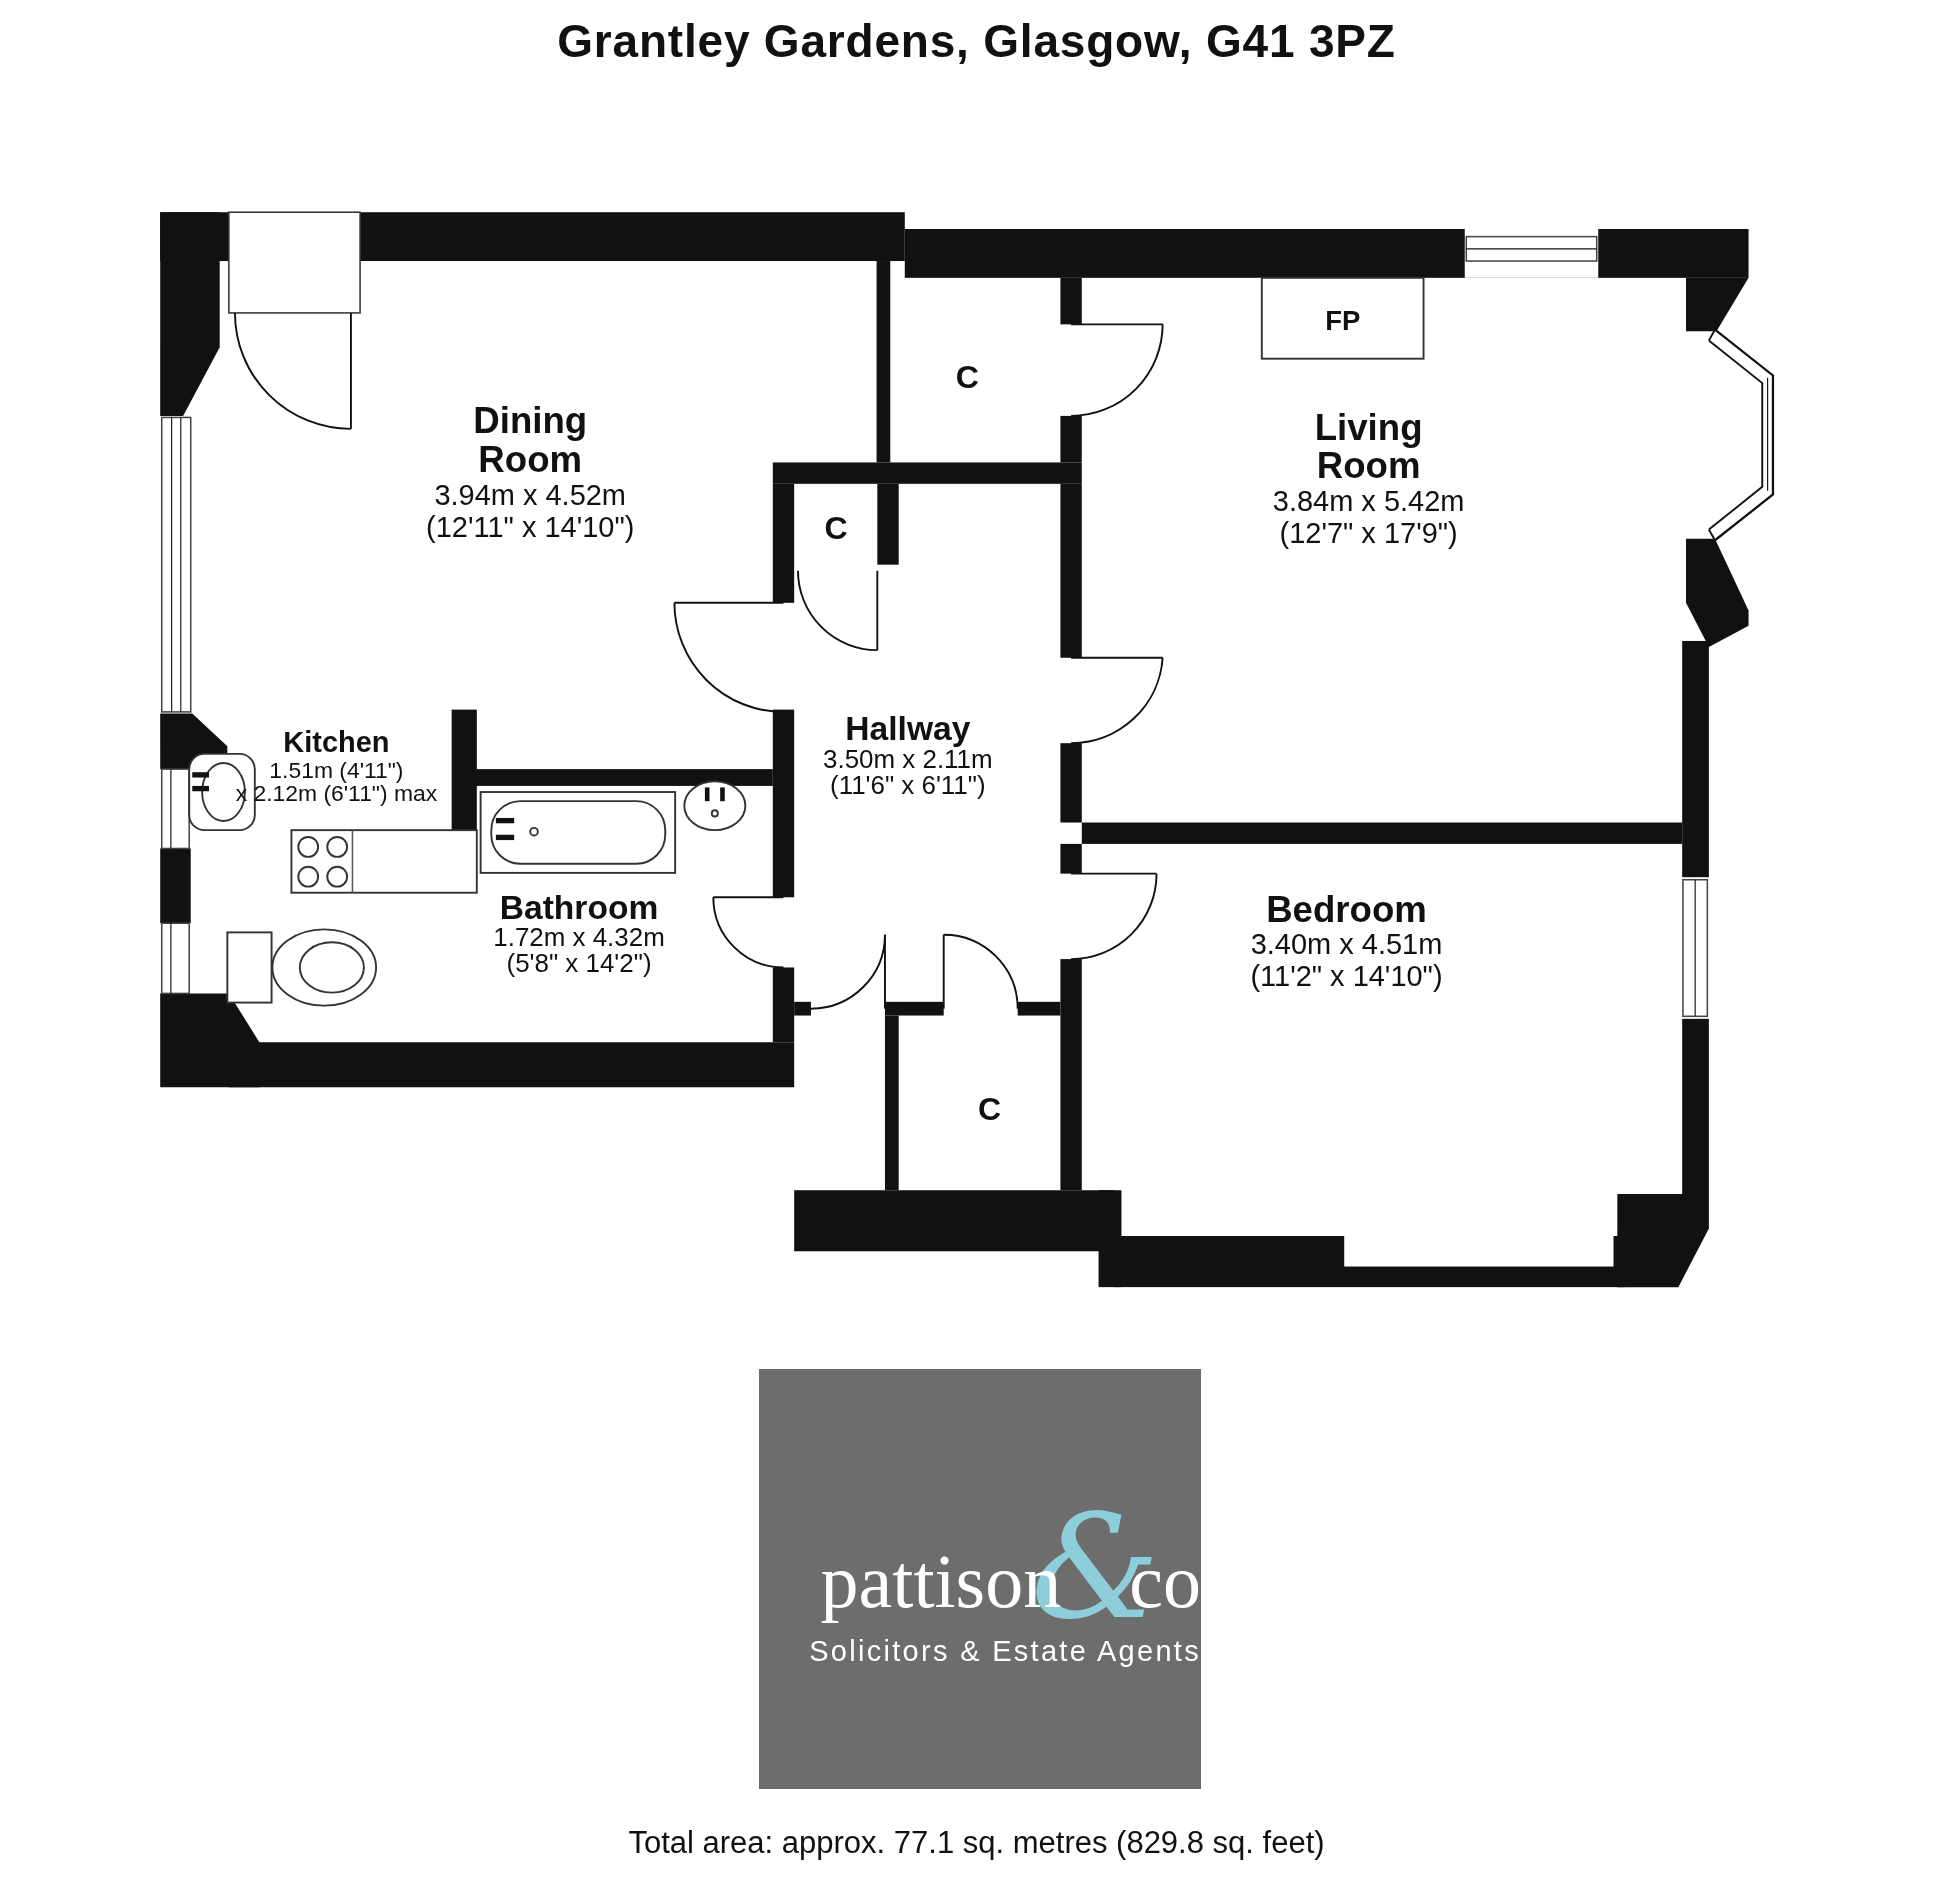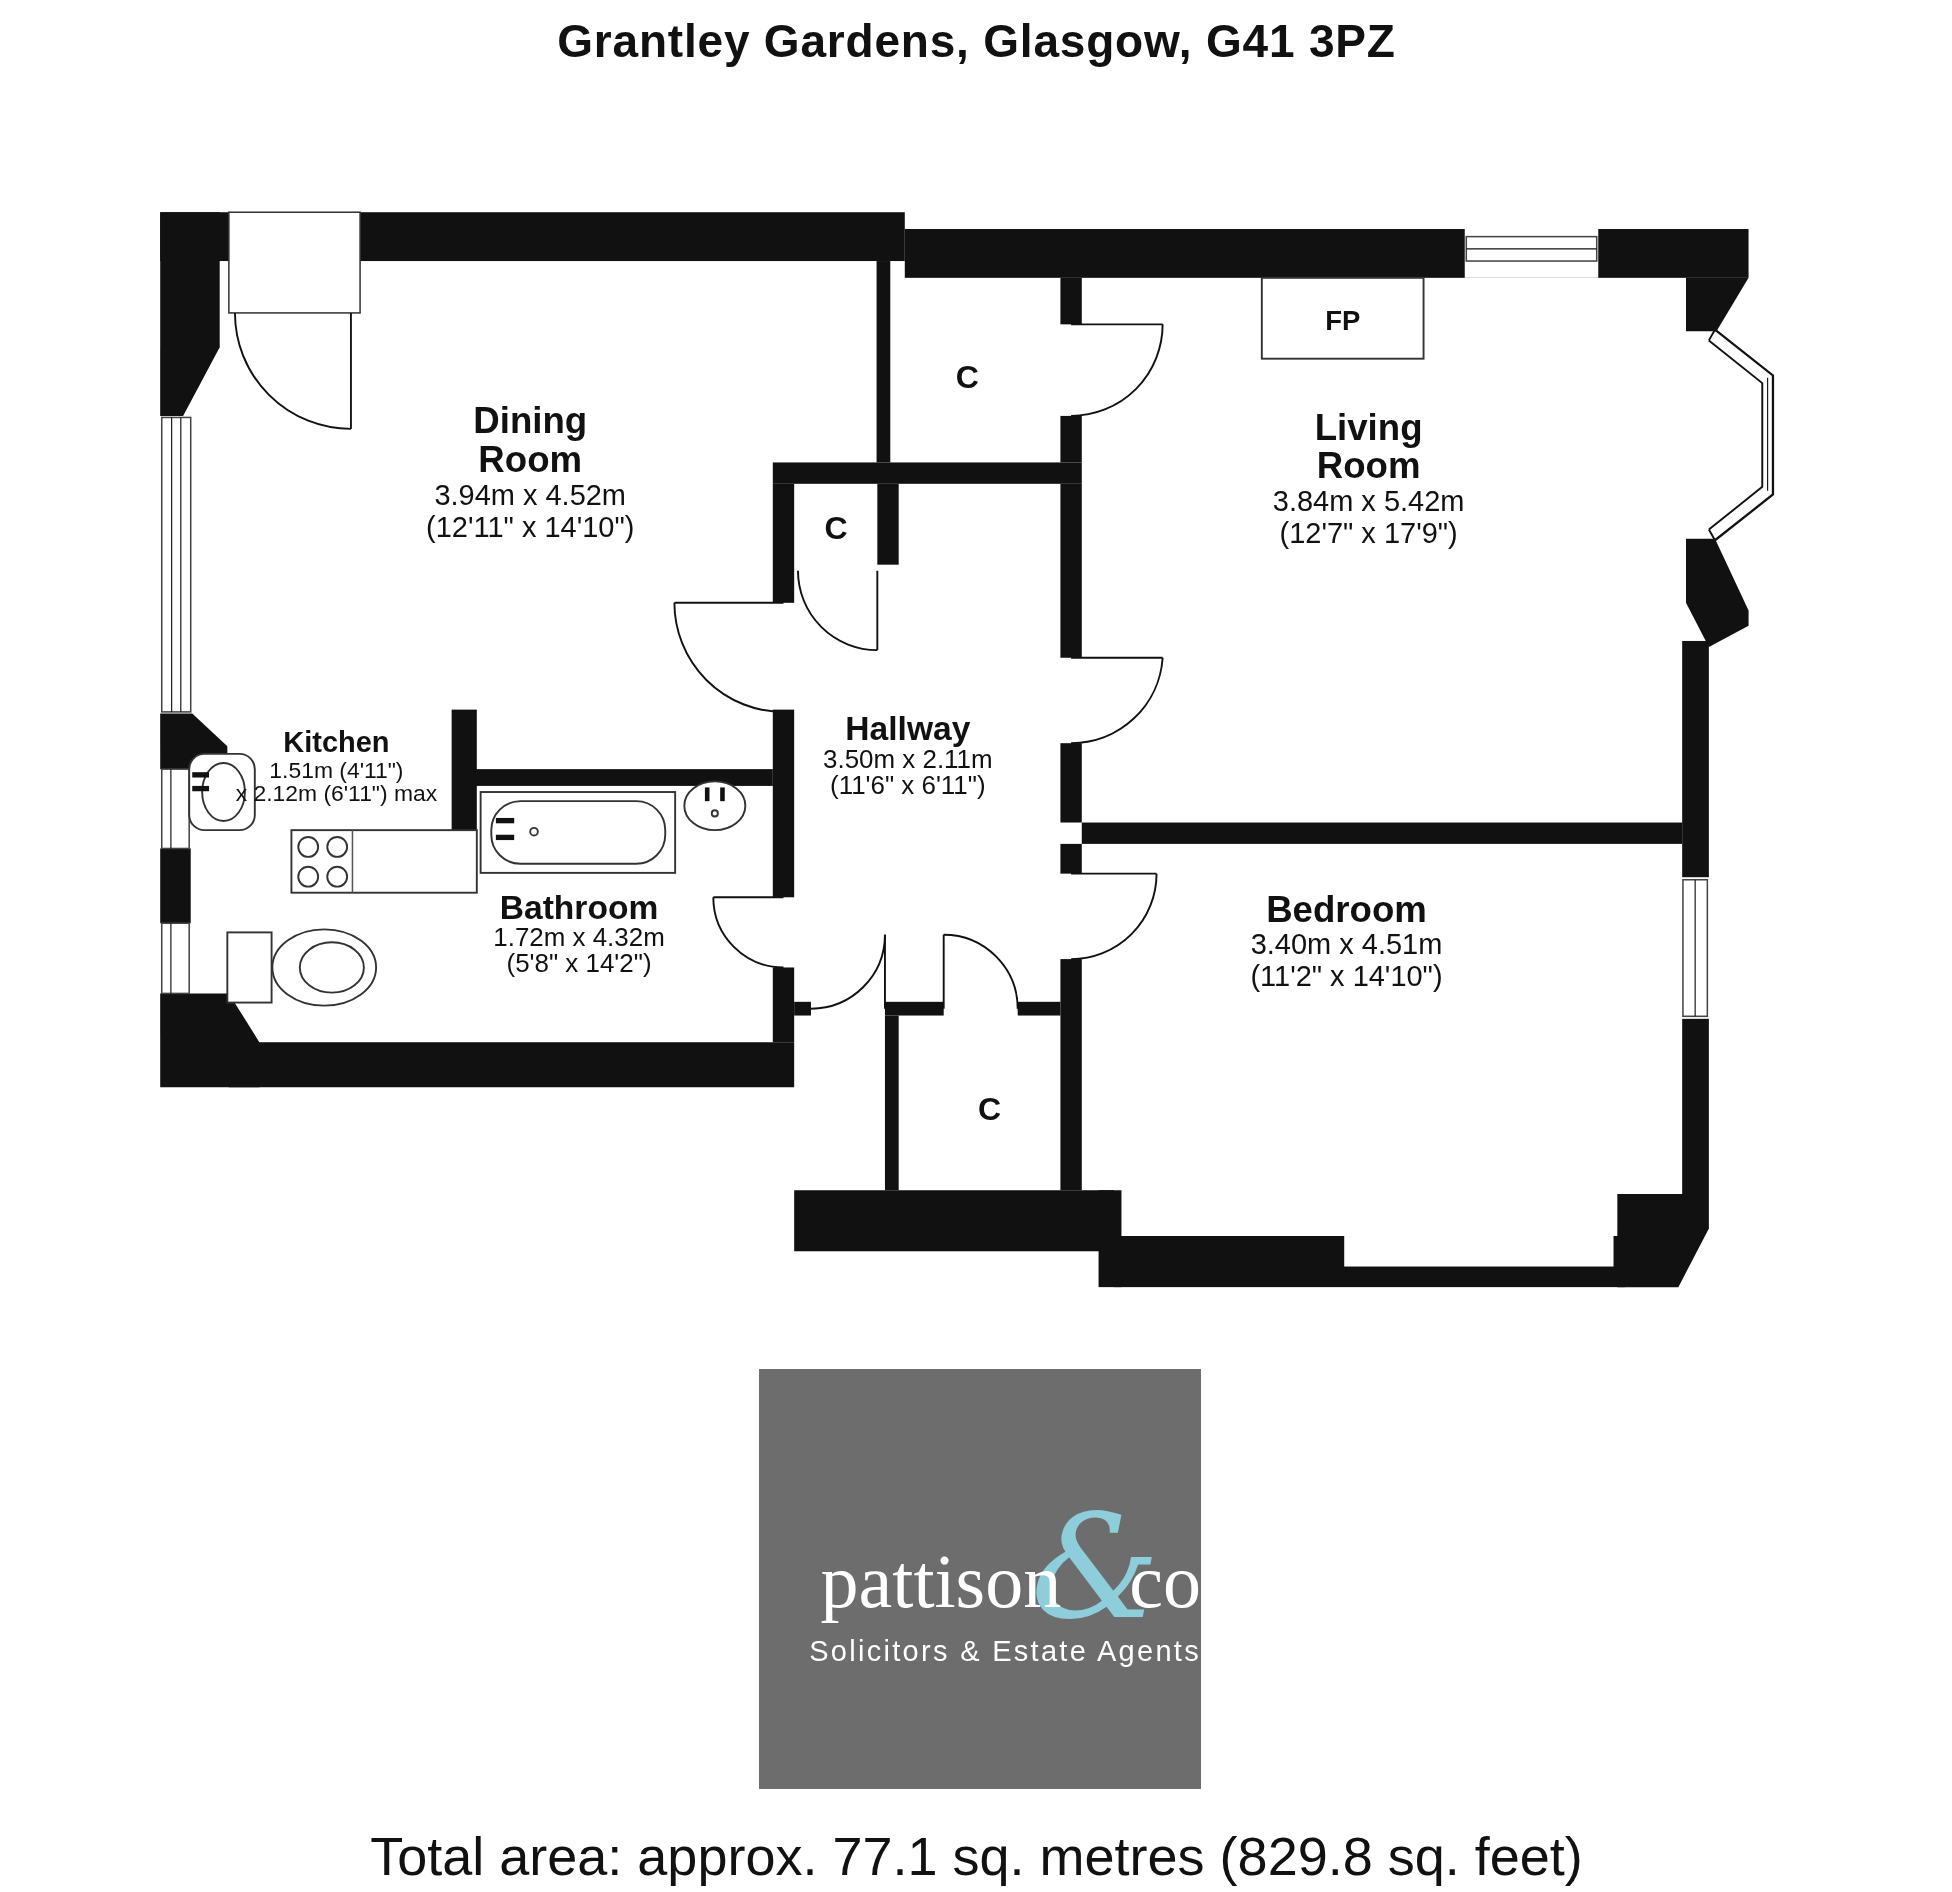--- a/index.html
+++ b/index.html
@@ -19,21 +19,21 @@
   .logo-box{position:absolute;left:759px;top:1369px;width:442px;height:420px;background:#6d6d6d;
             display:flex;flex-direction:column;align-items:flex-end;justify-content:center;}
   .brand{display:flex;align-items:baseline;color:#ffffff;
          font-family:"Liberation Serif", serif;font-size:76px;line-height:0.9;margin-top:23px;}
   .brand .word{position:relative;z-index:1;}
   .brand .amp{font-family:"DejaVu Serif", serif;font-style:italic;font-size:145px;
               color:#8ecdda;margin:0 -30.5px;position:relative;top:10.7px;z-index:0;line-height:0.6;}
   .tagline{color:#ffffff;font-family:Liberation Sans, sans-serif;font-size:29px;
            letter-spacing:2.3px;margin-top:20px;}
   .footer{position:absolute;top:1825px;left:0;width:1953px;text-align:center;
-          font-size:54px;color:#111;}
+          font-size:31px;color:#111;}
   .w{fill:#111;stroke:none;}
   .ln{stroke:#111;stroke-width:2.5;fill:none;}
   .thin{stroke:#444;stroke-width:2;fill:#ffffff;}
   .fixture{stroke:#333;stroke-width:2.5;fill:#ffffff;}
 </style>
 </head>
 <body>
 
 <div id="page">
 

